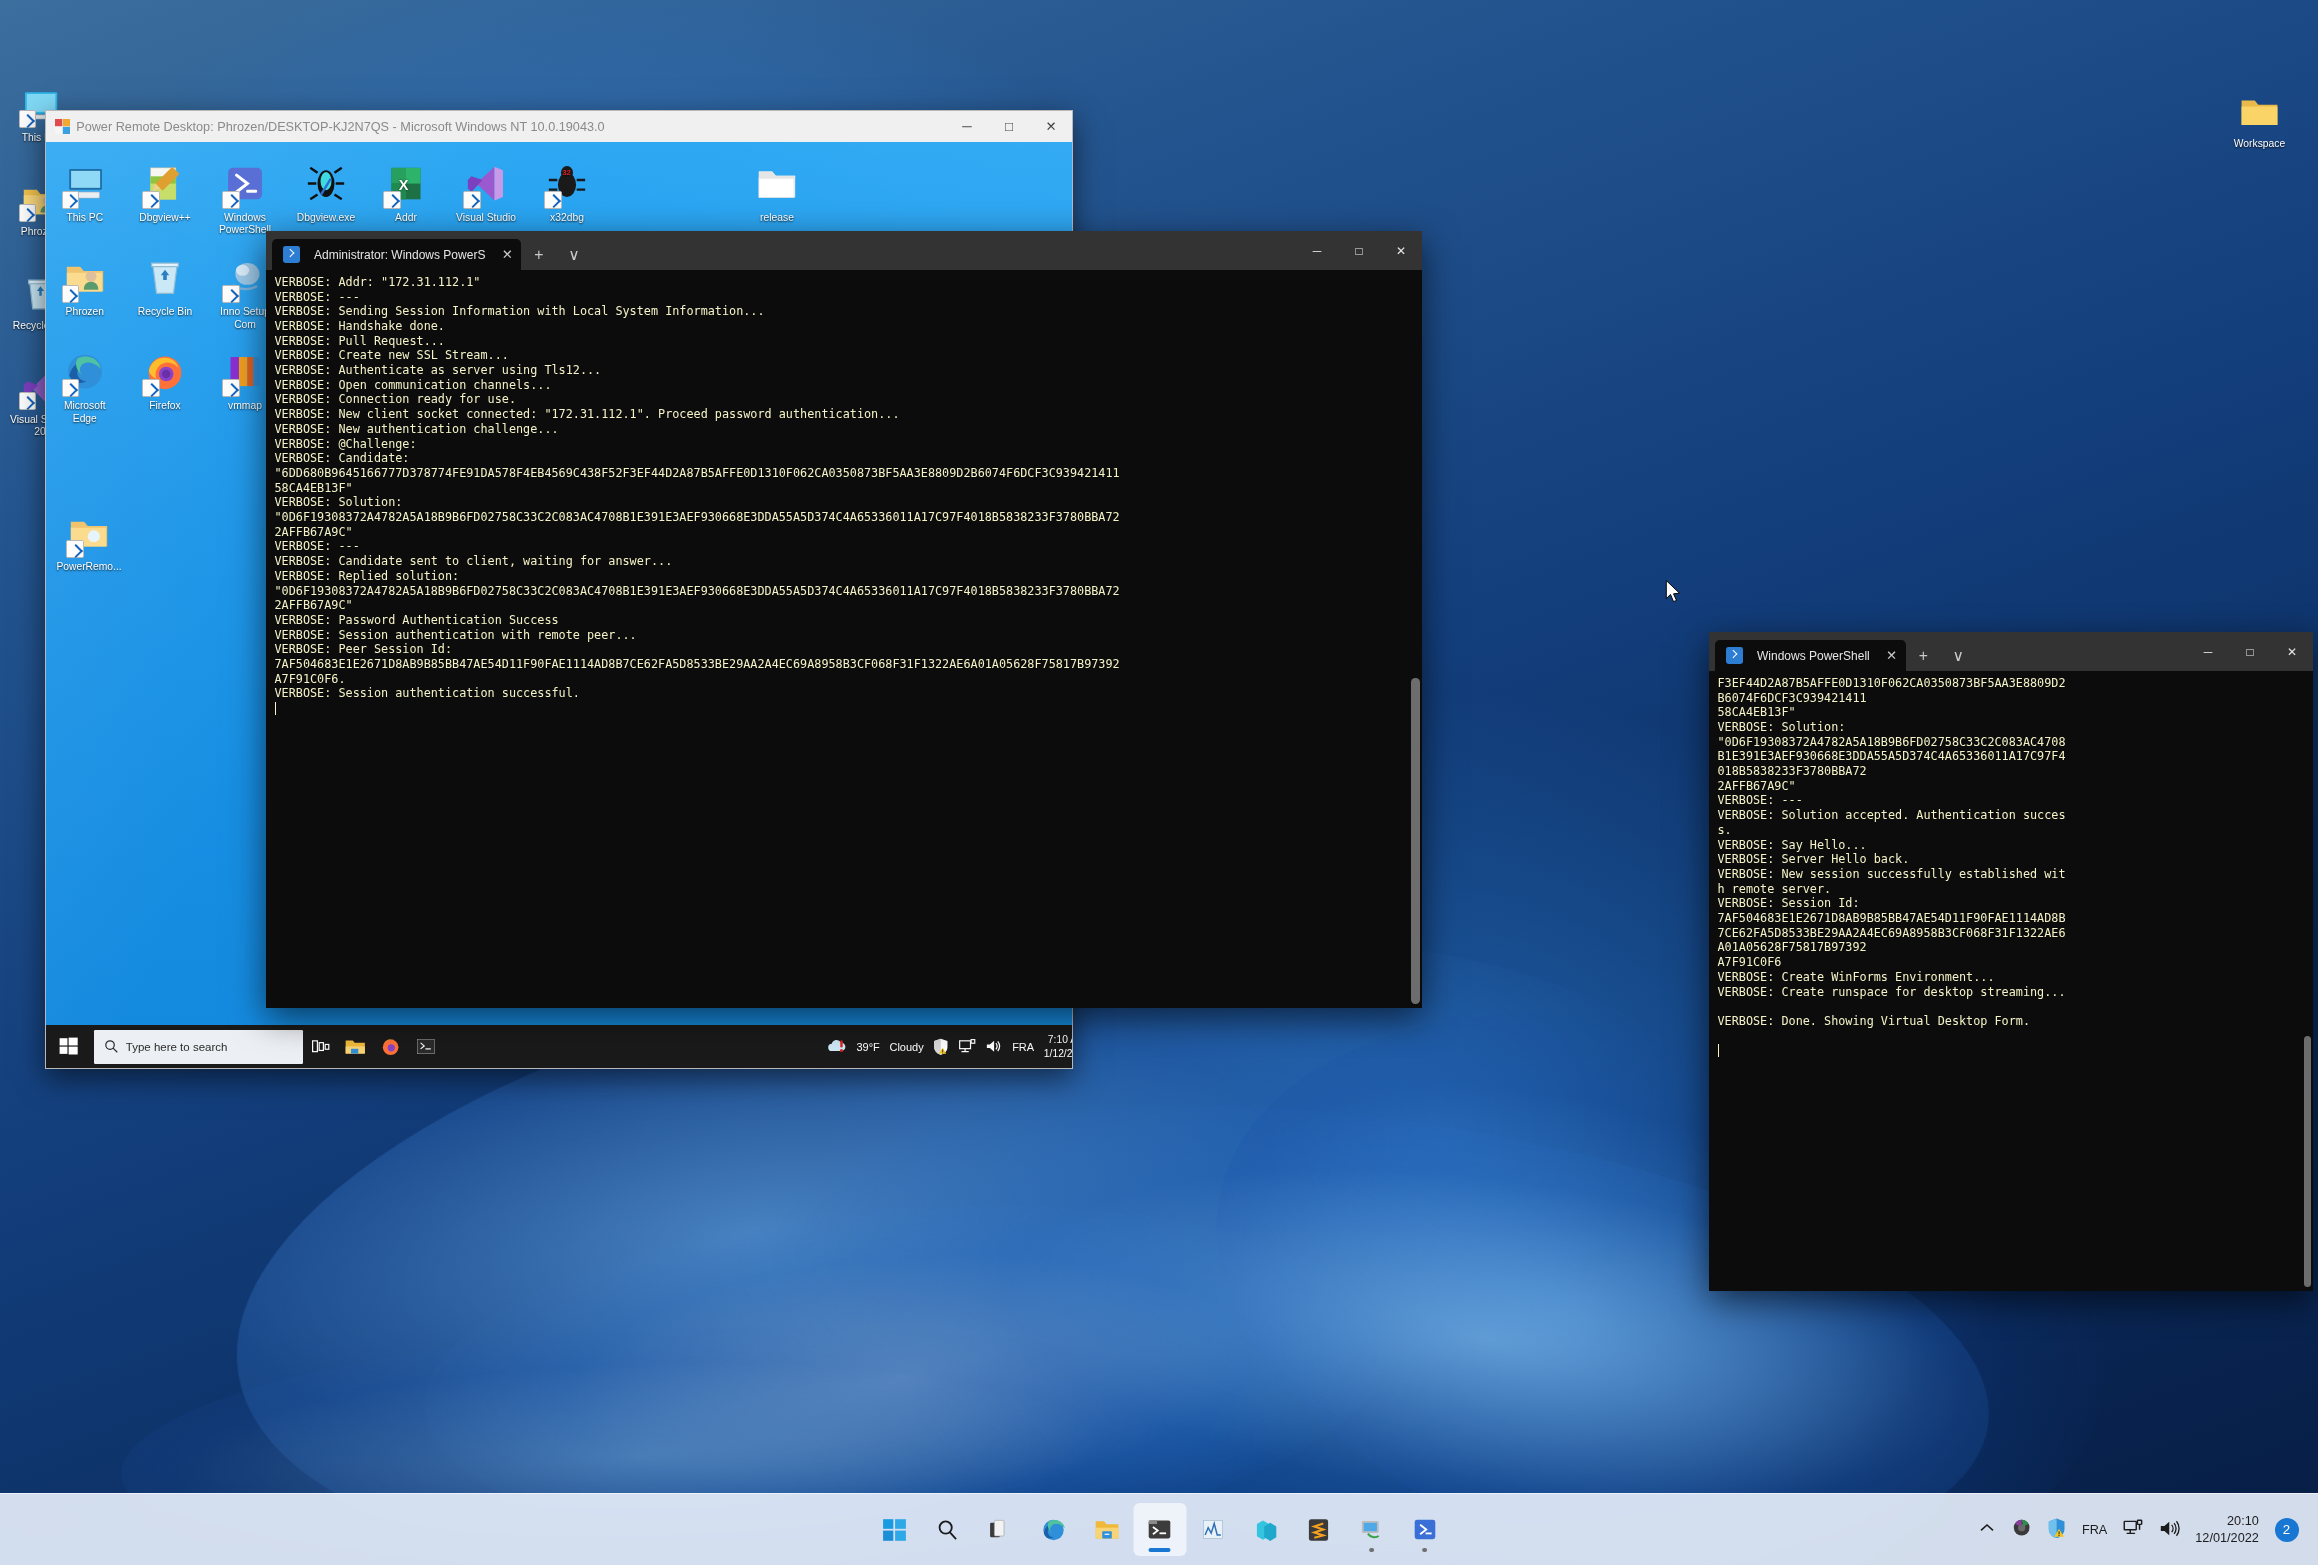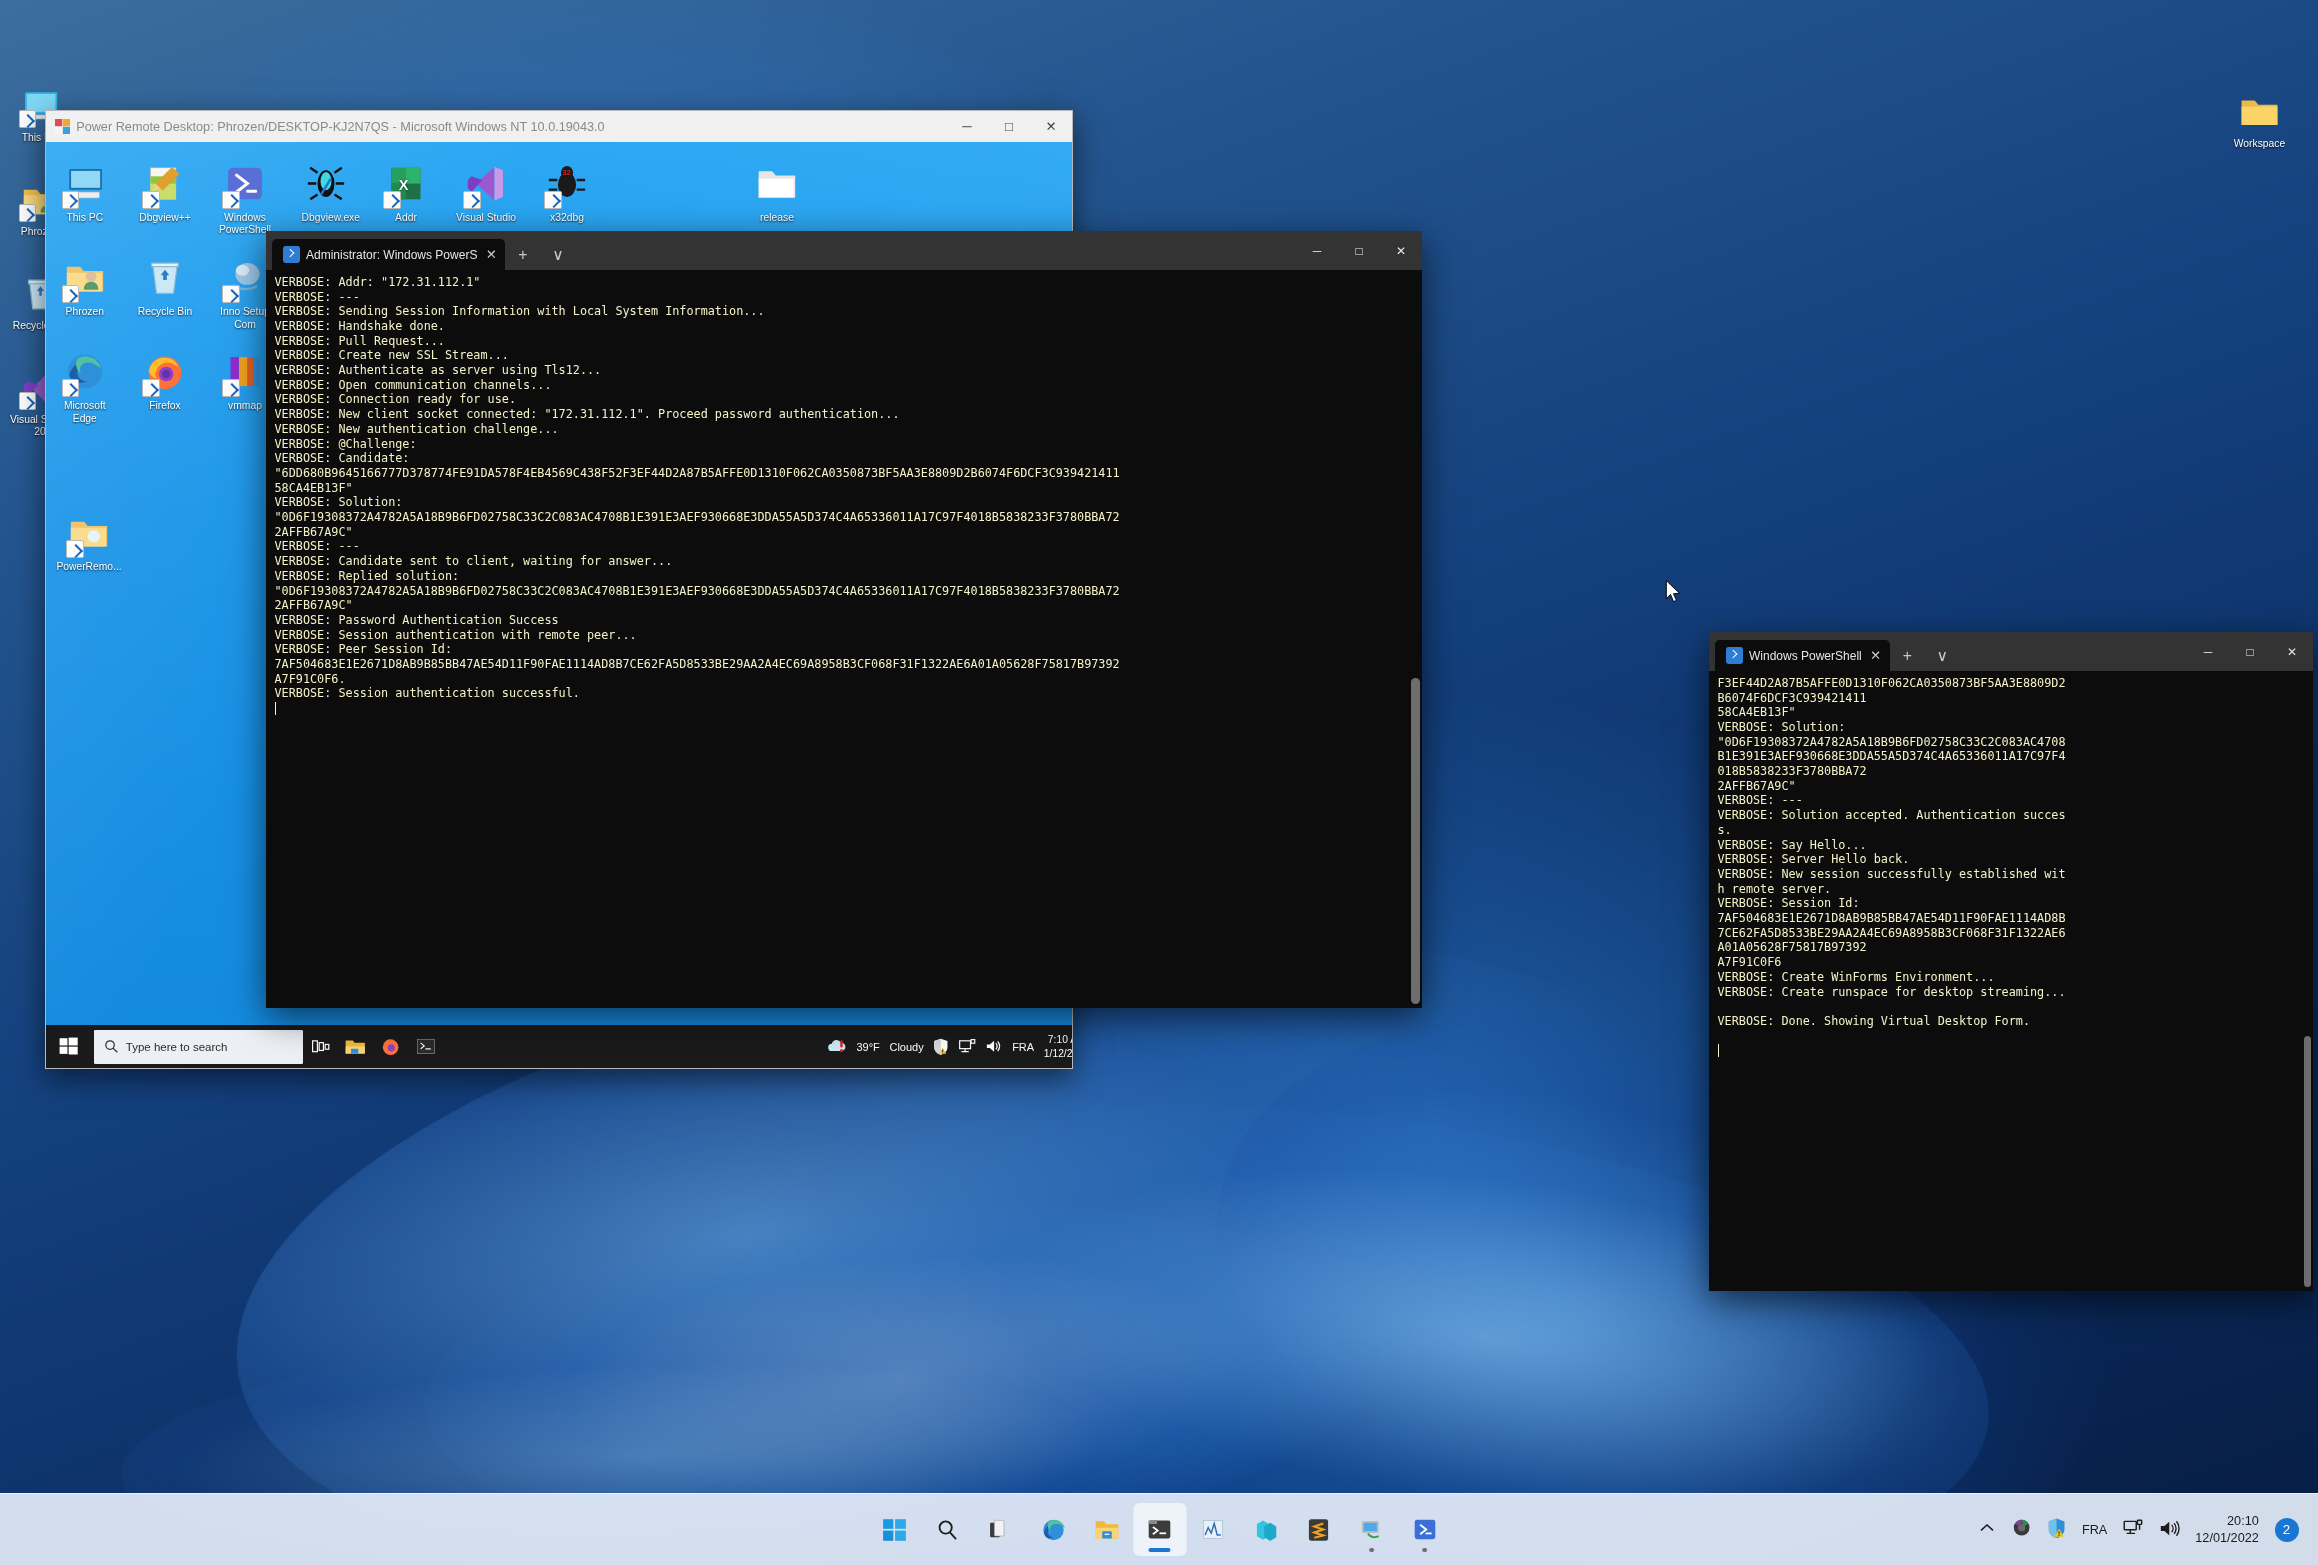--- a/index.html
+++ b/index.html
@@ -74,21 +74,21 @@
   .tb-icon{width:35px;height:43px;display:flex;align-items:center;justify-content:center;}
   #remote-tray{margin-left:auto;display:flex;align-items:center;gap:9.7px;padding-right:11px;
     color:#fff;font-size:11px;}
   #remote-clock{text-align:center;font-size:10.3px;line-height:13.3px;}
 
   
   #term-main{position:absolute;left:266px;top:231px;width:1156px;height:777px;
     background:#1f1f1f;box-shadow:0 9.7px 33px rgba(0,0,0,.6);}
   #term-main-tabbar{height:39px;background:#333333;display:flex;align-items:flex-end;}
   .wt-tab{height:31px;background:#0c0c0c;border-radius:4.8px 4.8px 0 0;display:flex;align-items:center;
-    padding:0 8.5px 0 11px;gap:6px;margin-left:6px;color:#e6e6e6;font-size:12px;max-width:260px;}
+    padding:0 8.5px 0 11px;gap:14px;margin-left:6px;color:#e6e6e6;font-size:12px;max-width:260px;}
   .wt-tab .tab-ico{width:17px;height:17px;background:#2d7dd2;border-radius:2.4px;position:relative;flex:0 0 auto;}
   .wt-tab .tab-ico::before{content:"";position:absolute;left:4.2px;top:4.2px;width:5.4px;height:5.4px;
     border-top:1.8px solid #fff;border-right:1.8px solid #fff;transform:rotate(45deg);}
   .wt-tab .tab-label{white-space:nowrap;overflow:hidden;text-overflow:clip;}
   .wt-tab .tab-close{color:#c9c9c9;font-size:13.3px;margin-left:2.4px;}
   .wt-newtab,.wt-chev{width:35px;height:31px;display:flex;align-items:center;justify-content:center;
     color:#c9c9c9;font-size:15.7px;}
   .wt-wctl{width:42px;height:39px;display:flex;align-items:center;justify-content:center;
     color:#e8e8e8;font-size:12px;}
   .term-body{position:absolute;left:0;right:0;background:#0c0c0c;overflow:hidden;
@@ -253,21 +253,21 @@
         <svg width="46" height="46" viewBox="0 0 76 76">
           <rect x="10" y="8" width="56" height="52" rx="8" fill="#5a6fd6"></rect>
           <path d="M24 20l18 14-18 14" stroke="#fff" stroke-width="5" fill="none" stroke-linecap="round"></path>
           <rect x="40" y="44" width="18" height="5" rx="2" fill="#fff"></rect>
         </svg>
         <span class="shortcut-arrow"></span>
       </div>
       <span>Windows PowerShell</span>
     </div>
 
-    <div class="rd-icon" style="left:246px;top:20.5px;text-align:right;">
+    <div class="rd-icon" style="left:246px;top:20.5px;">
       <div class="glyph">
         <svg width="46" height="46" viewBox="0 0 76 76">
           <ellipse cx="38" cy="34" rx="14" ry="22" fill="#111"></ellipse>
           <ellipse cx="38" cy="30" rx="9" ry="15" fill="#3ddbe0"></ellipse>
           <path d="M24 16L12 8M52 16l12-8M22 34H8M54 34h14M24 52L12 60M52 52l12 8" stroke="#111" stroke-width="4"></path>
           <path d="M30 52l16-26" stroke="#2a6fd6" stroke-width="4"></path>
         </svg>
       </div>
       <span>Dbgview.exe</span>
     </div>

